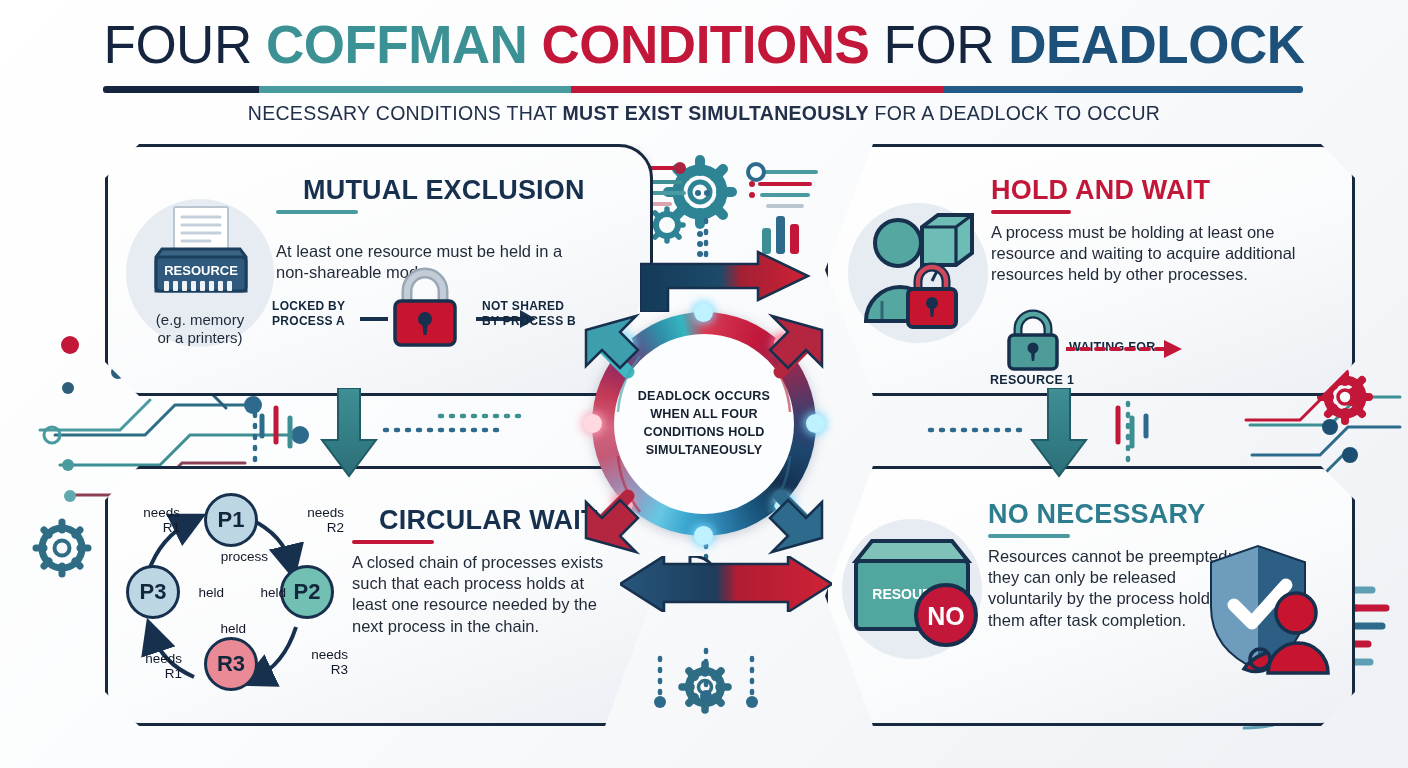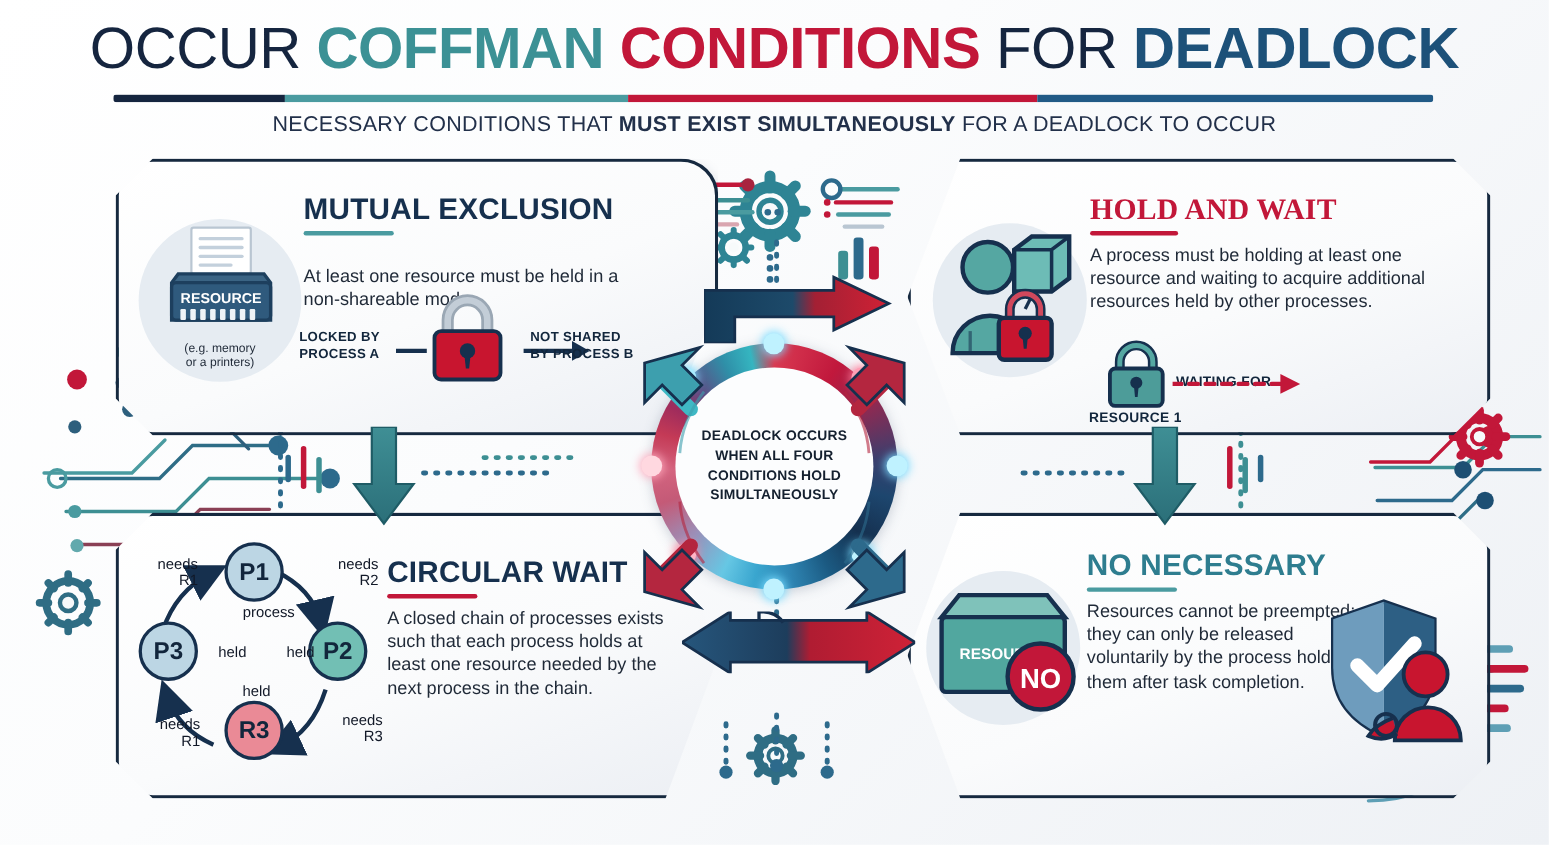--- a/index.html
+++ b/index.html
@@ -47,22 +47,22 @@
            border-radius:34px;
            clip-path: polygon(48px 0, 496px 0, 530px 34px, 530px 218px, 496px 252px, 48px 252px, 0 126px); }
   #p-cw  { left:105px;  top:466px; width:548px; height:260px;
            border-radius:34px;
            clip-path: polygon(0 34px, 34px 0, 500px 0, 548px 130px, 500px 260px, 34px 260px, 0 226px); }
   #p-np  { left:825px;  top:466px; width:530px; height:260px;
            border-radius:34px;
            clip-path: polygon(48px 0, 496px 0, 530px 34px, 530px 226px, 496px 260px, 48px 260px, 0 130px); }
 
   .hdg { font-size:27px; font-weight:700; letter-spacing:0.2px; white-space:nowrap; }
-  .hdg.navy { color:#16304e; }
-  .hdg.red  { color:#c21739;font-family:Liberation Serif, serif; }
+  .hdg.navy { color:#16304e;margin-left:27px; }
+  .hdg.red  { color:#c21739; }
   .hdg.teal { color:#2e7d8f; }
   .hdg-ul { height:3.5px; border-radius:2px; margin-top:4px; }
   .body-txt { font-size:16.5px; line-height:1.3; color:#1f2937; font-weight:400; }
 
   .badge { font-size:12px; font-weight:700; color:#12263c; letter-spacing:.3px; line-height:1.22; }
   .circ-bg { position:absolute; border-radius:50%; background:#e6ecf2; }
 
   
   #hub { position:absolute; left:592px; top:312px; width:224px; height:224px; }
   #hub-ring { position:absolute; inset:0; border-radius:50%;
@@ -92,21 +92,21 @@
   .edge-lbl { position:absolute; font-size:13.5px; font-weight:400; color:#111827;
               text-align:right; line-height:1.12; }
 
   .deco { position:absolute; }
 </style>
 </head>
 <body>
 
 <div id="header">
   <div id="title">
-    <span class="w1">OCCUR </span><span class="w2">COFFMAN </span><span class="w3">CONDITIONS </span><span class="w4">FOR </span><span class="w5">DEADLOCK</span>
+    <span class="w1">FOUR </span><span class="w2">COFFMAN </span><span class="w3">CONDITIONS </span><span class="w4">FOR </span><span class="w5">DEADLOCK</span>
   </div>
   <div id="rule">
     <i class="s0"></i>
     <i class="s1"></i>
     <i class="s2"></i>
     <i class="s3"></i>
   </div>
   <div id="subtitle"><span>NECESSARY CONDITIONS THAT </span><span class="b">MUST EXIST SIMULTANEOUSLY</span><span> FOR A DEADLOCK TO OCCUR</span></div>
 </div>
 
@@ -329,21 +329,21 @@
         <rect x="22" y="76" width="5" height="10" rx="1"></rect>
           <rect x="31" y="76" width="5" height="10" rx="1"></rect>
         <rect x="40" y="76" width="5" height="10" rx="1"></rect>
           <rect x="49" y="76" width="5" height="10" rx="1"></rect>
         <rect x="58" y="76" width="5" height="10" rx="1"></rect>
           <rect x="67" y="76" width="5" height="10" rx="1"></rect>
         <rect x="76" y="76" width="5" height="10" rx="1"></rect>
           <rect x="85" y="76" width="5" height="10" rx="1"></rect>
       </g>
     </svg>
-    <div style="position:absolute;left:18px;top:164px;width:148px;text-align:center;font-size:11px;color:#1f2937;line-height:1.18;">
+    <div style="position:absolute;left:18px;top:164px;width:148px;text-align:center;font-size:15px;color:#1f2937;line-height:1.18;">
       <div>(e.g. memory</div>
       <div>or a printers)</div>
     </div>
 
     <div style="position:absolute;left:168px;top:28px;width:340px;">
       <div class="hdg navy">MUTUAL EXCLUSION</div>
       <div class="hdg-ul" style="background:#4a9ba0;width:82px;"></div>
       <div class="body-txt" style="margin-top:27px;width:320px;">At least one resource must be held in a non-shareable mode.</div>
     </div>
 

